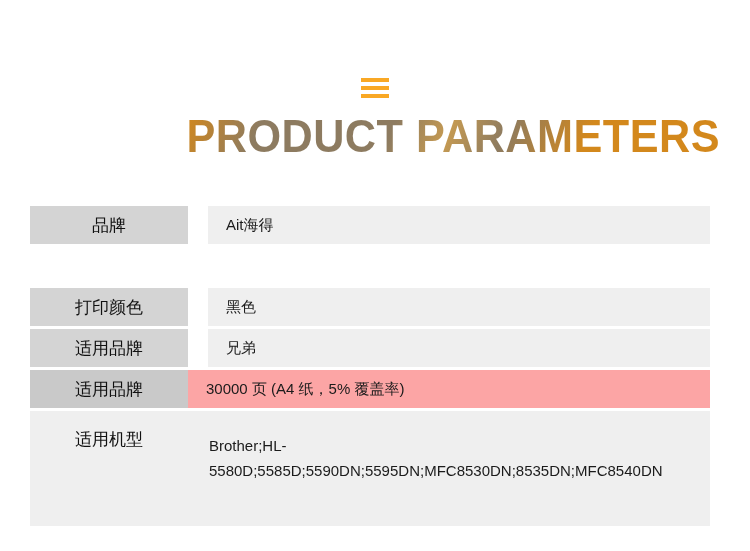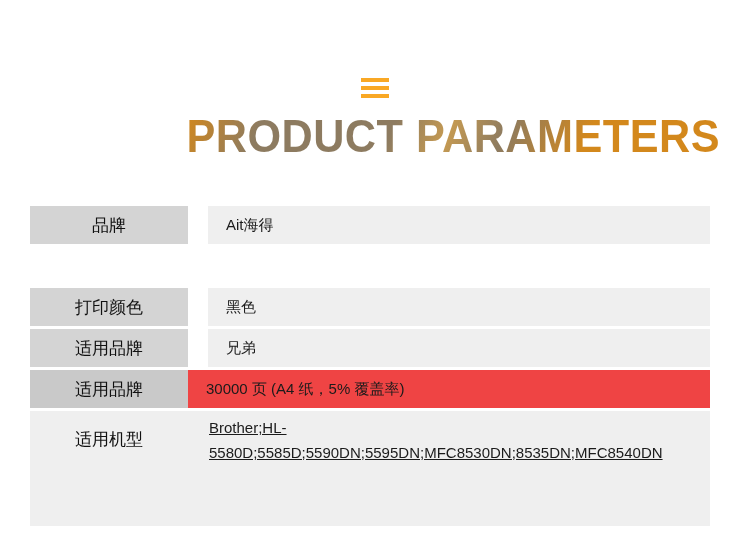--- a/index.html
+++ b/index.html
@@ -108,42 +108,41 @@
     font-size: 15px;
     display: flex;
     align-items: center;
     padding-left: 18px;
     margin-left: 20px;
     box-sizing: border-box;
   }
 
   
   .spec-row.is-highlight .spec-label { background: #C9C9C9; }
-  .spec-row.is-highlight .spec-value { background: #ef4444; margin-left: 0; }
+  .spec-row.is-highlight .spec-value { background: #fca5a5; margin-left: 0; }
 
   
   .spec-row.is-wide {
     height: 115px;
     margin-bottom: 0;
     background: #EFEFEF;
     align-items: flex-start;
   }
   .spec-row.is-wide .spec-label {
     background: transparent;
     align-items: flex-start;
     padding-top: 17px;
   }
   .spec-row.is-wide .spec-value {
     background: transparent;
     margin-left: 3px;
     align-items: flex-start;
-    padding-top: 5px;
+    padding-top: 23px;
     line-height: 1.65;
     display: block;
-    text-decoration: underline;
   }
 </style>
 </head>
 <body>
 
 <div class="header">
 
   <div class="hamburger">
     <span></span>
     <span></span>

